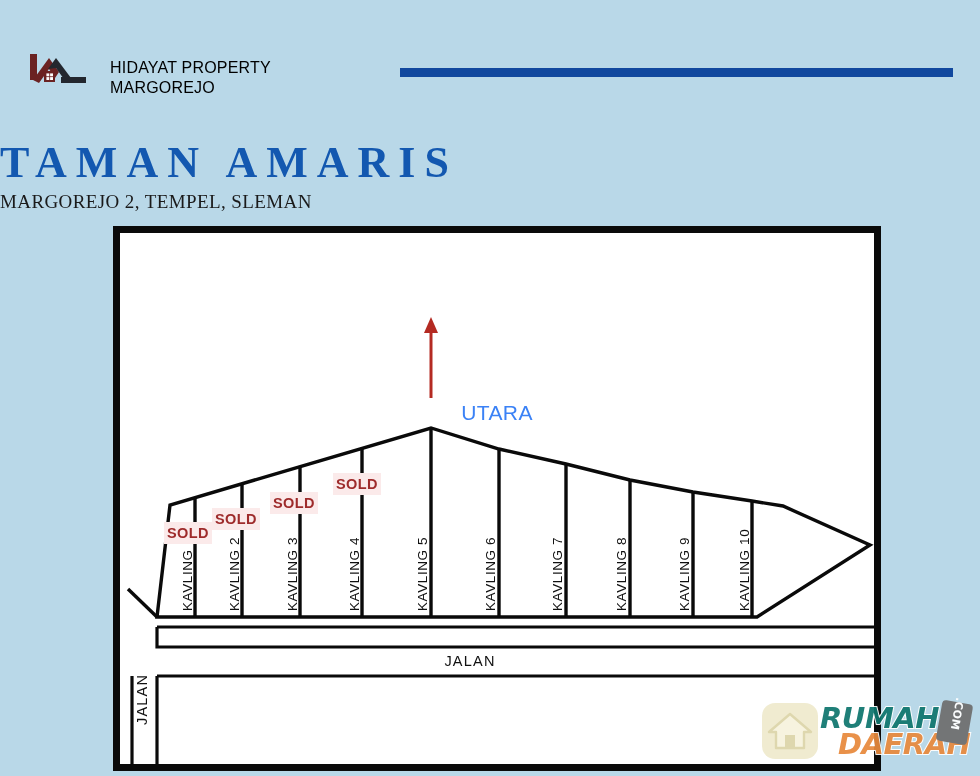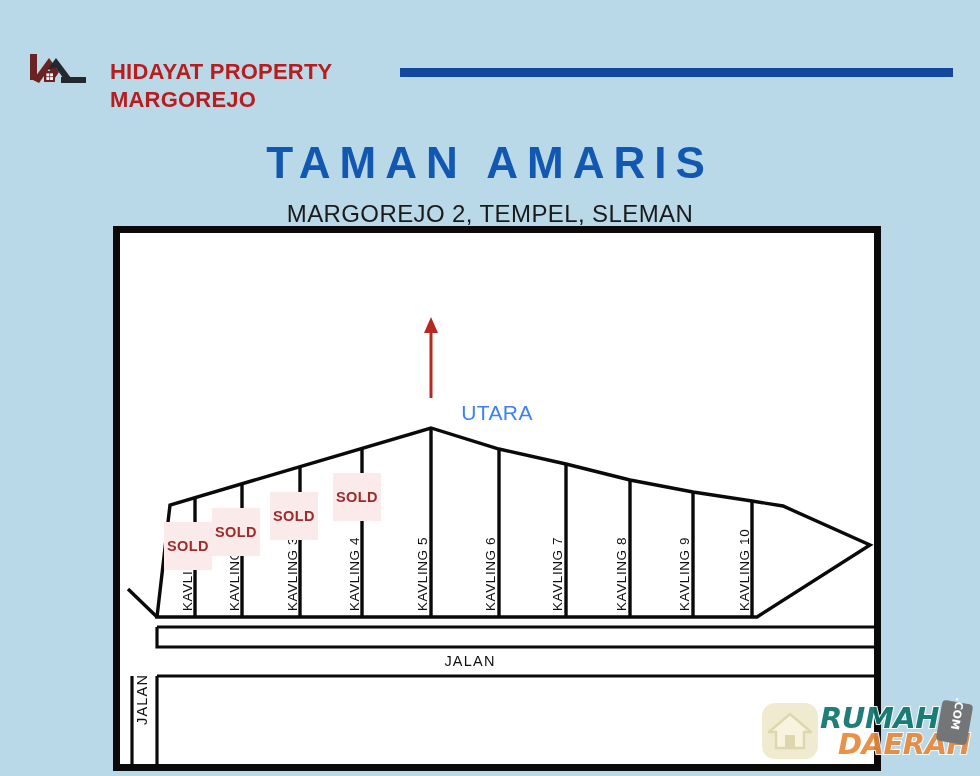--- a/index.html
+++ b/index.html
@@ -29,23 +29,23 @@
     left: 28px;
     top: 50px;
     width: 62px;
     height: 40px;
   }
   #brand-text {
     position: absolute;
     left: 110px;
     top: 58px;
     width: 300px;
-    color: #b91c1c;
-    font-size: 22px;
-    font-weight: bold;
+    color: #000000;
+    font-size: 16px;
+    font-weight: normal;
     line-height: 1.28;
     letter-spacing: 0.2px;
   }
   .brand-line {
     display: block;
     white-space: nowrap;
   }
   #header-rule {
     position: absolute;
     left: 400px;
@@ -54,34 +54,34 @@
     height: 9px;
     background: #11489e;
   }
 
   
   #title-block {
     position: absolute;
     left: 0;
     top: 140px;
     width: 980px;
-    text-align: center;
+    font-family: Liberation Serif, serif;
   }
   #project-title {
     color: #1358b0;
     font-size: 44px;
     font-weight: bold;
     letter-spacing: 9px;
     line-height: 1.05;
   }
   #project-subtitle {
     color: #1a1a1a;
-    font-size: 24px;
+    font-size: 19px;
     letter-spacing: 0.4px;
-    margin-top: 14px;
+    margin-top: 5px;
   }
 
   
   #plan-frame {
     position: absolute;
     left: 113px;
     top: 226px;
     width: 768px;
     height: 545px;
     background: #ffffff;
@@ -118,21 +118,21 @@
     white-space: nowrap;
     transform-origin: 0 0;
     transform: rotate(-90deg);
   }
   .plot-sold {
     position: absolute;
     font-size: 14.5px;
     font-weight: bold;
     color: #9e2b2b;
     background: #fbeaea;
-    padding: 16px 3px;
+    padding: 3px 3px;
     letter-spacing: 0.4px;
     white-space: nowrap;
   }
 
   
   #road-label-h {
     position: absolute;
     left: 0;
     top: 420px;
     width: 700px;

